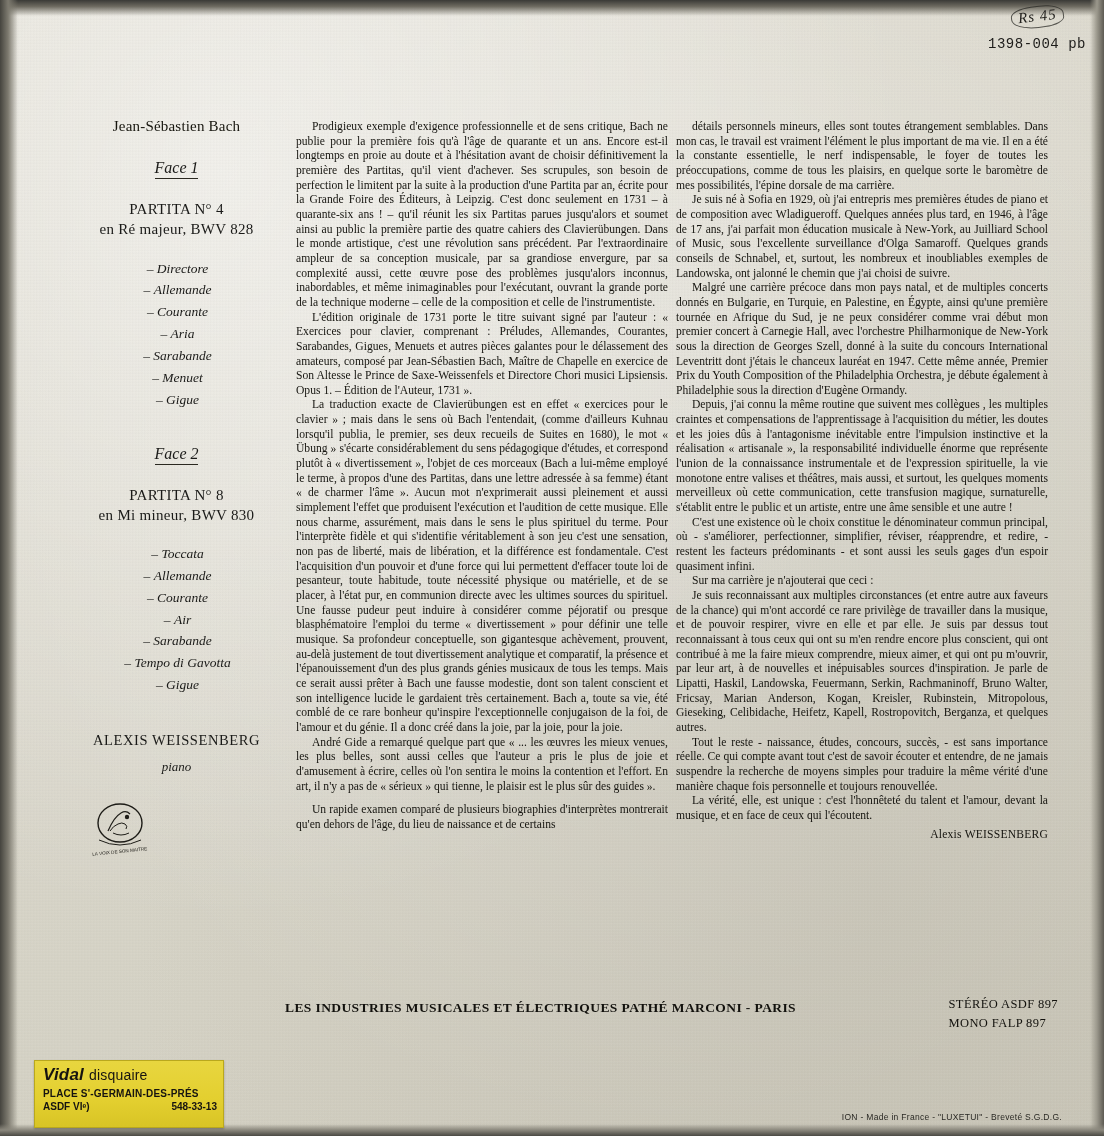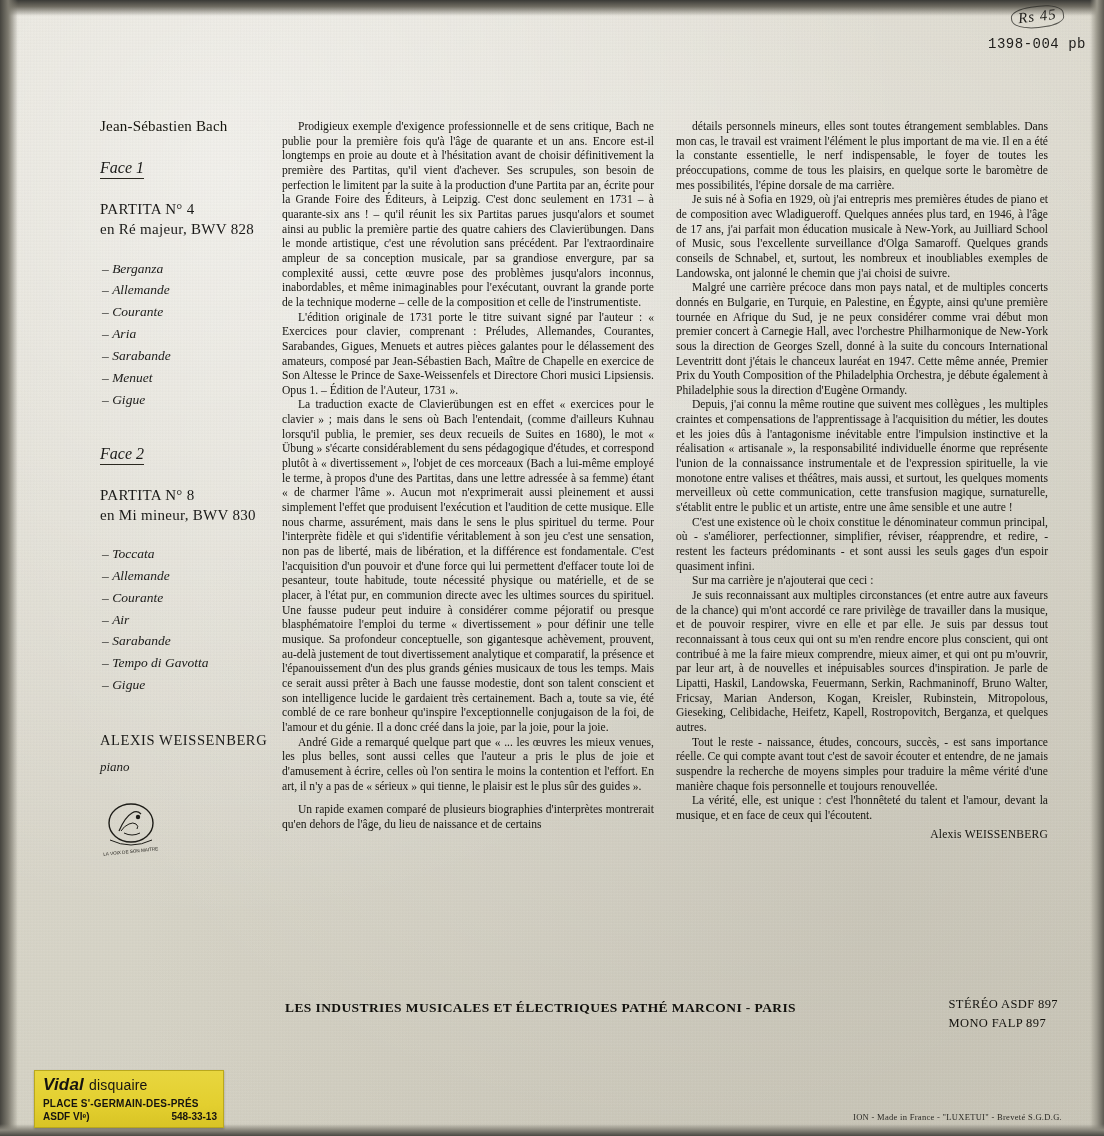--- a/index.html
+++ b/index.html
@@ -86,23 +86,24 @@
   
   .content {
     position: absolute;
     left: 0; top: 0;
     width: 1104px;
     height: 1136px;
   }
 
   .col-left {
     position: absolute;
-    left: 100px;
+    left: 89px;
     top: 118px;
     width: 175px;
+    text-align: center;
   }
   .composer {
     font-size: 15px;
     font-weight: normal;
     letter-spacing: 0.2px;
     margin-bottom: 24px;
     color: #17160f;
   }
   .face-label {
     font-size: 16px;
@@ -149,21 +150,21 @@
     margin-top: 14px;
     width: 62px;
     height: 72px;
     position: relative;
   }
   .logo svg { display: block; }
 
   
   .col-mid {
     position: absolute;
-    left: 282px;
+    left: 296px;
     top: 120px;
     width: 372px;
     font-size: 11.6px;
     line-height: 1.265;
     text-align: justify;
     color: #15140f;
   }
   .col-right {
     position: absolute;
     left: 676px;
@@ -211,30 +212,30 @@
     letter-spacing: 0.4px;
     color: #12110d;
   }
   .footer-fine {
     position: absolute;
     right: 42px;
     bottom: 14px;
     font-size: 8.5px;
     letter-spacing: 0.3px;
     color: #2a2924;
-    font-family: Liberation Serif, serif;
+    font-family: Liberation Sans, sans-serif;
   }
 
   
   .sticker {
     position: absolute;
     left: 34px;
     bottom: 8px;
     width: 190px;
-    height: 58px;
+    height: 68px;
     background: linear-gradient(180deg, #e8d63f 0%, #e3cf2f 60%, #d8c425 100%);
     border: 1px solid #b9a81d;
     font-family: "Liberation Sans", sans-serif;
     color: #161410;
     padding: 4px 6px 0 8px;
     box-sizing: border-box;
     box-shadow: 0 1px 2px rgba(0,0,0,0.25);
   }
   .sticker-brand {
     font-size: 17px;
@@ -282,21 +283,21 @@
     <div class="composer">Jean-Sébastien Bach</div>
 
     <div class="face-label">Face 1</div>
 
     <div class="partita-title">
       <div>PARTITA N° 4</div>
       <div>en Ré majeur, BWV 828</div>
     </div>
 
     <ul class="movements">
-      <li>Berganza</li>
+      <li>Directore</li>
       <li>Allemande</li>
       <li>Courante</li>
       <li>Aria</li>
       <li>Sarabande</li>
       <li>Menuet</li>
       <li>Gigue</li>
     </ul>
 
     <div class="spacer-1"></div>
 

